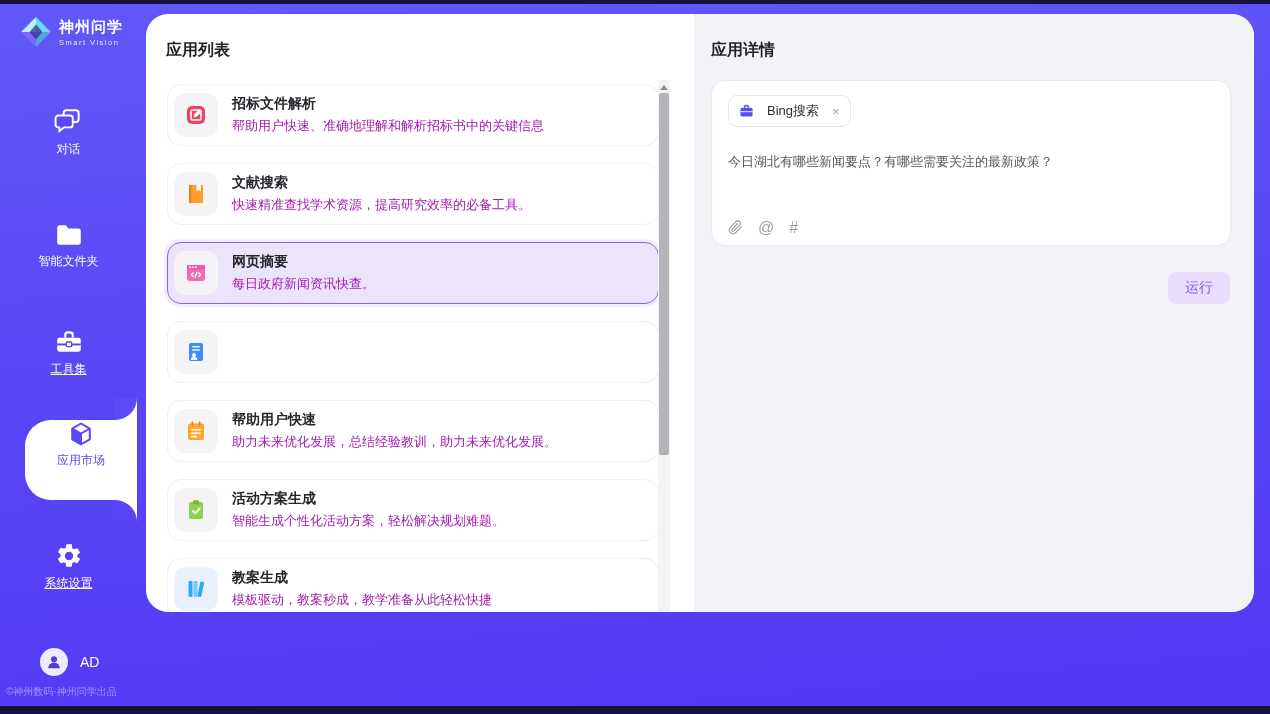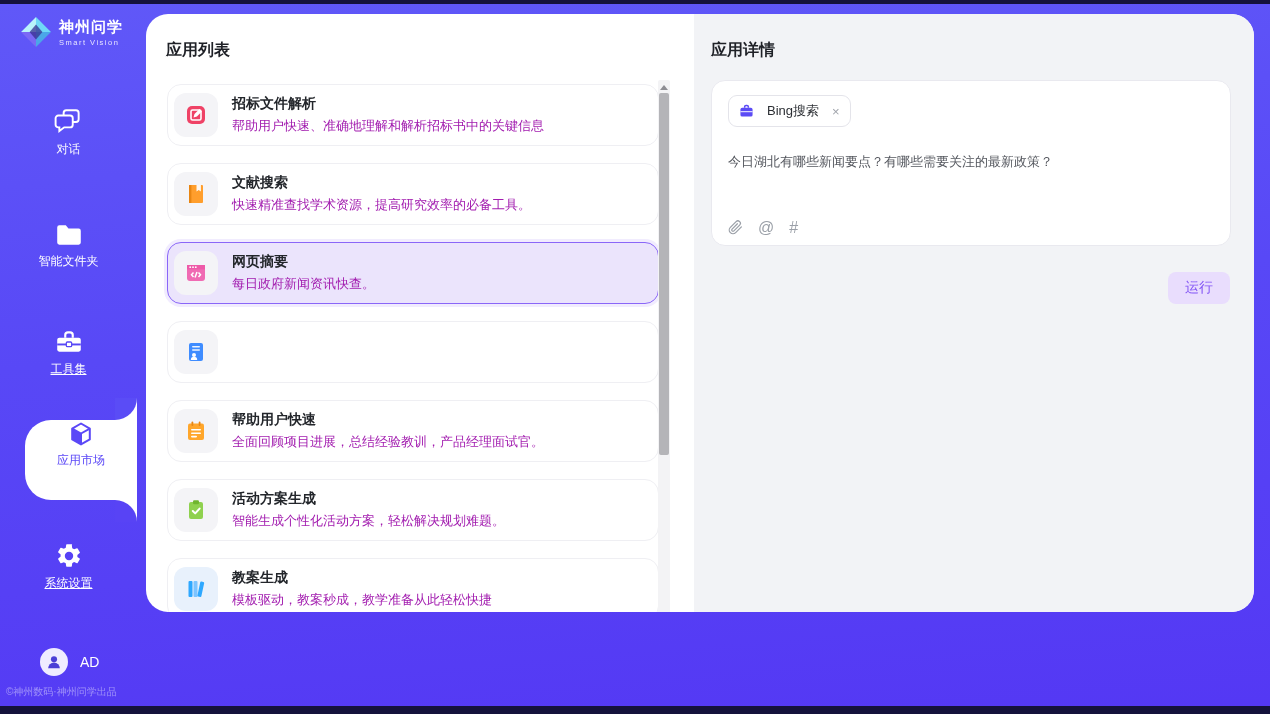--- a/index.html
+++ b/index.html
@@ -246,21 +246,21 @@
               <rect x="4" y="4.5" width="16" height="16.5" rx="2" fill="#ffa62b"></rect>
               <rect x="7.5" y="2.5" width="1.8" height="4.4" rx="0.9" fill="#e88512"></rect>
               <rect x="14.7" y="2.5" width="1.8" height="4.4" rx="0.9" fill="#e88512"></rect>
               <rect x="7" y="10" width="10" height="1.6" rx="0.8" fill="#fff"></rect>
               <rect x="7" y="13.4" width="10" height="1.6" rx="0.8" fill="#fff"></rect>
               <rect x="7" y="16.8" width="6" height="1.6" rx="0.8" fill="#fff"></rect>
             </svg>
           </div>
           <div class="item-text">
             <div class="item-title">帮助用户快速</div>
-            <div class="item-desc">全面回顾项目进展，总结经验教训，产品经理面试官。</div>
+            <div class="item-desc">助力未来优化发展，总结经验教训，助力未来优化发展。</div>
           </div>
         </div>
 
         <div class="card-item">
           <div class="item-icon">
             <svg width="24" height="24" viewBox="0 0 24 24">
               <rect x="5" y="4" width="14" height="17" rx="2" fill="#8fd14f"></rect>
               <rect x="9" y="2.2" width="6" height="4" rx="1.2" fill="#6fb52f"></rect>
               <path d="M8.8 13l2.4 2.4 4.4-4.8" fill="none" stroke="#fff" stroke-width="2" stroke-linecap="round" stroke-linejoin="round"></path>
             </svg>

